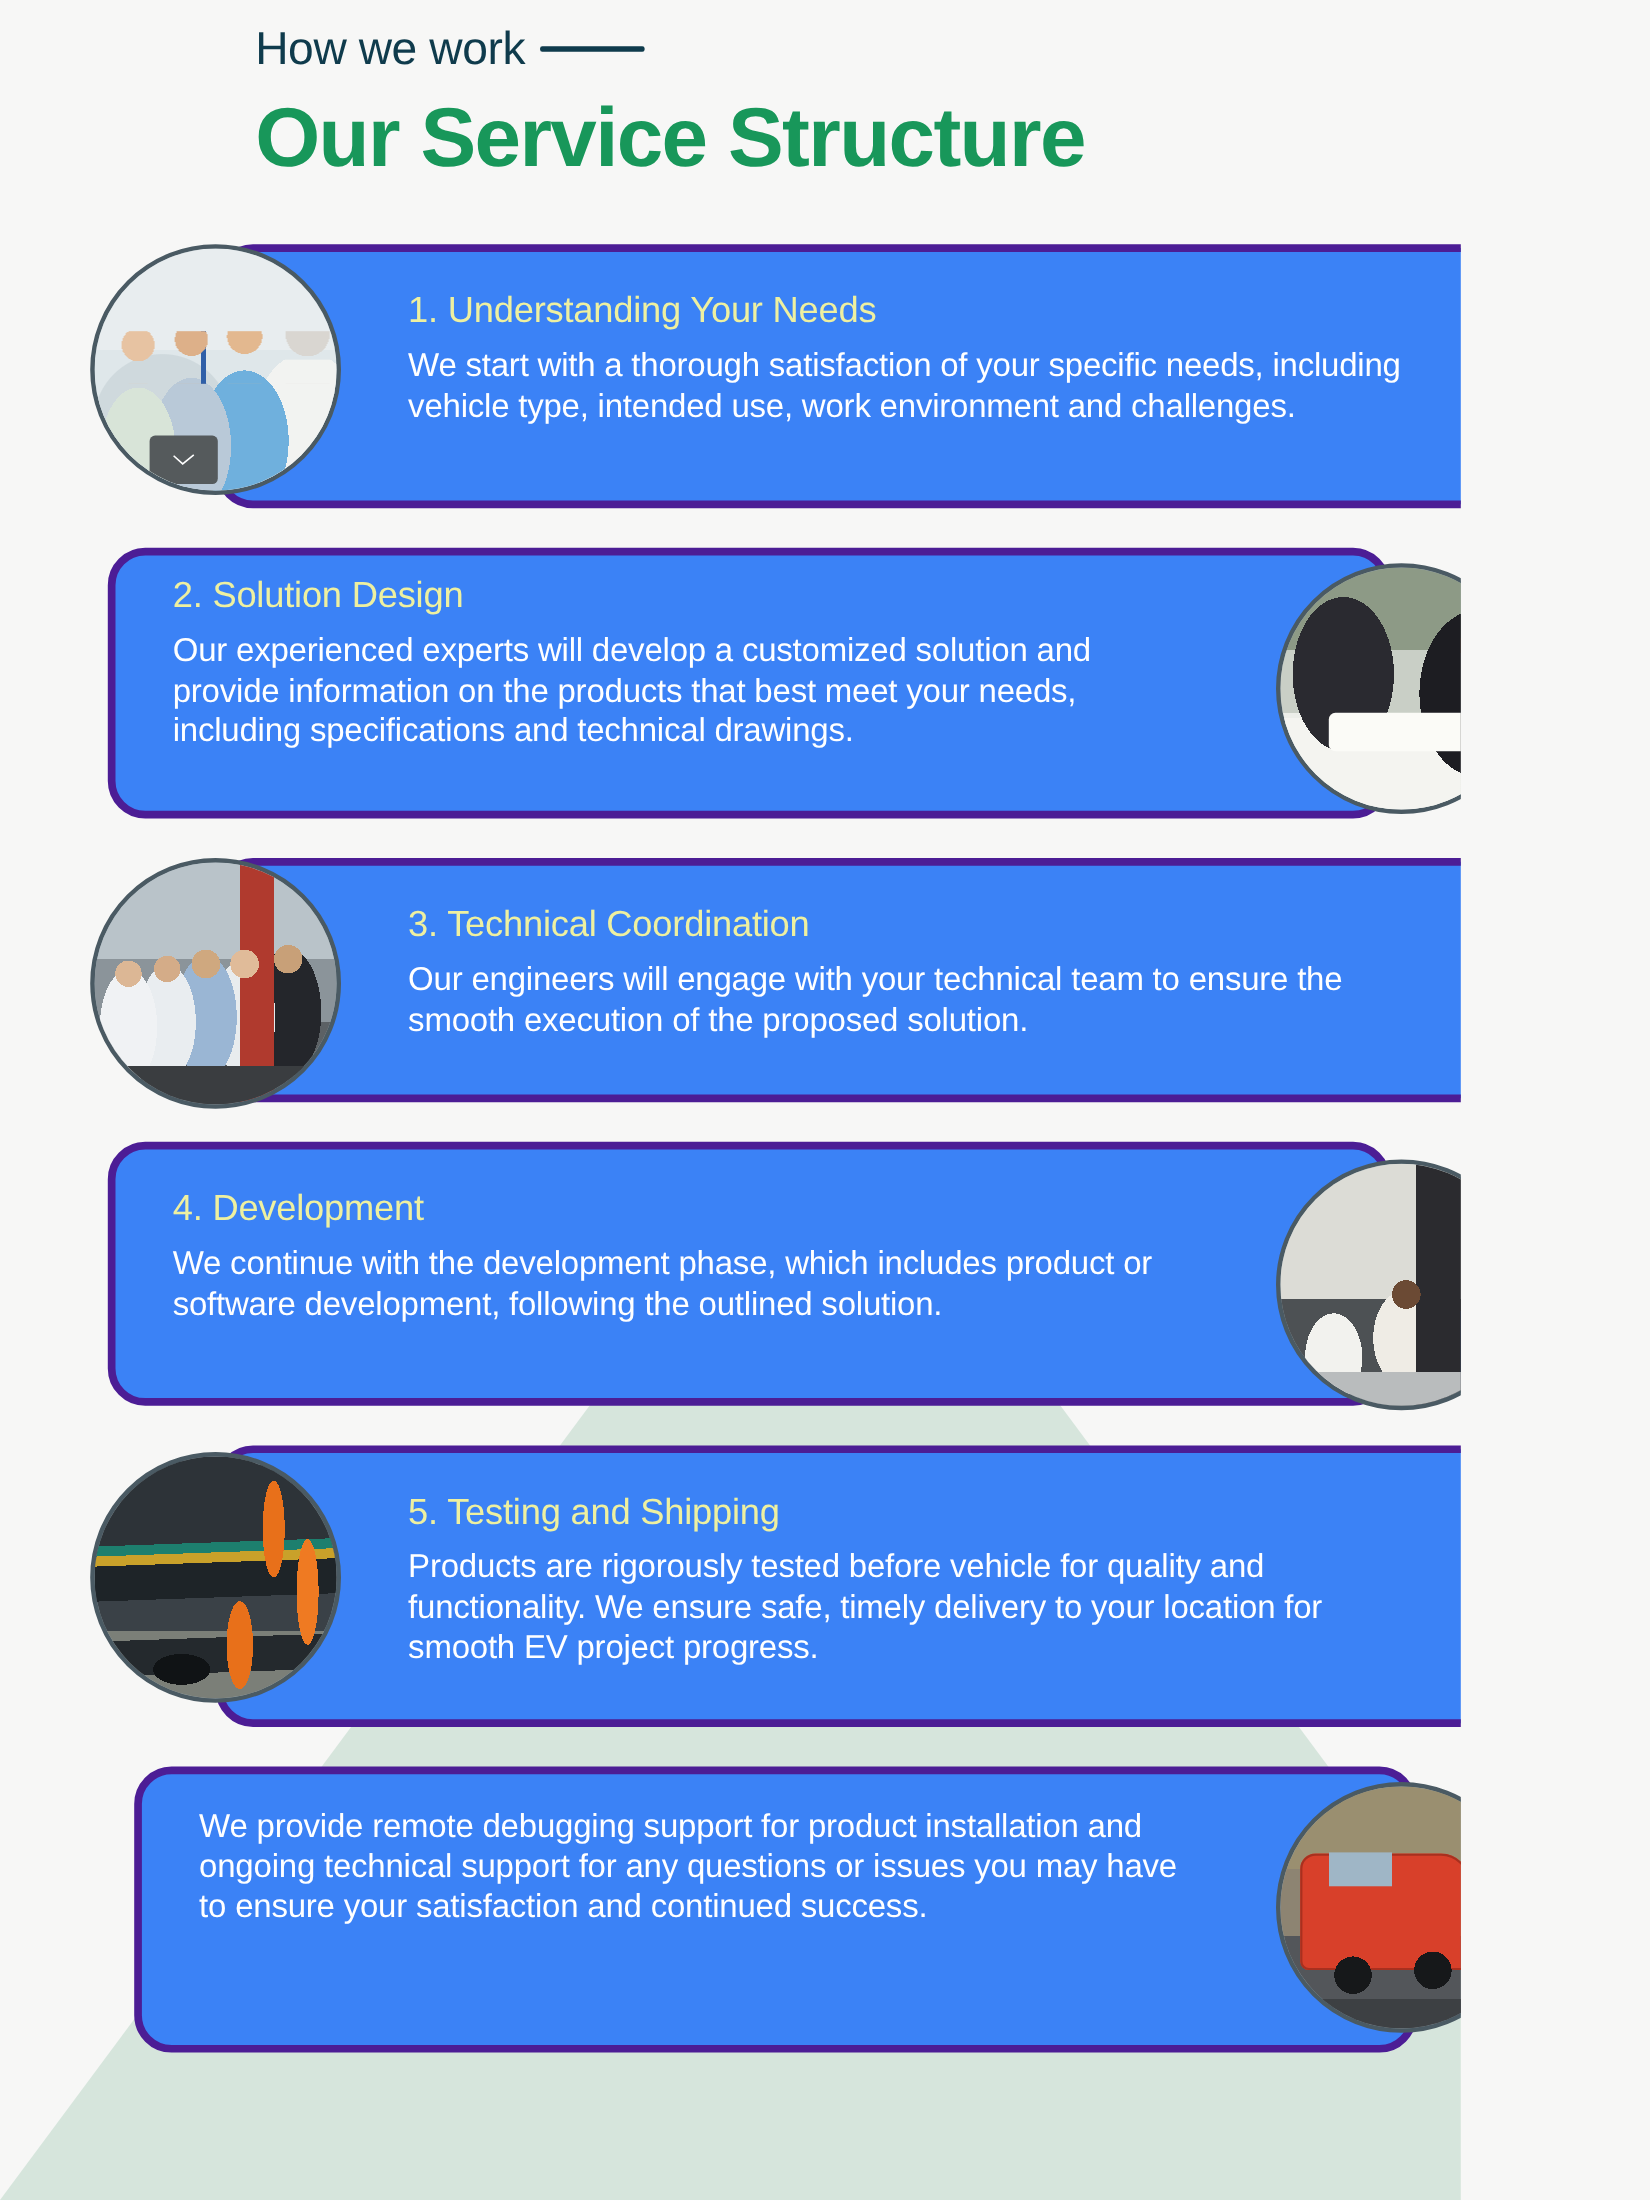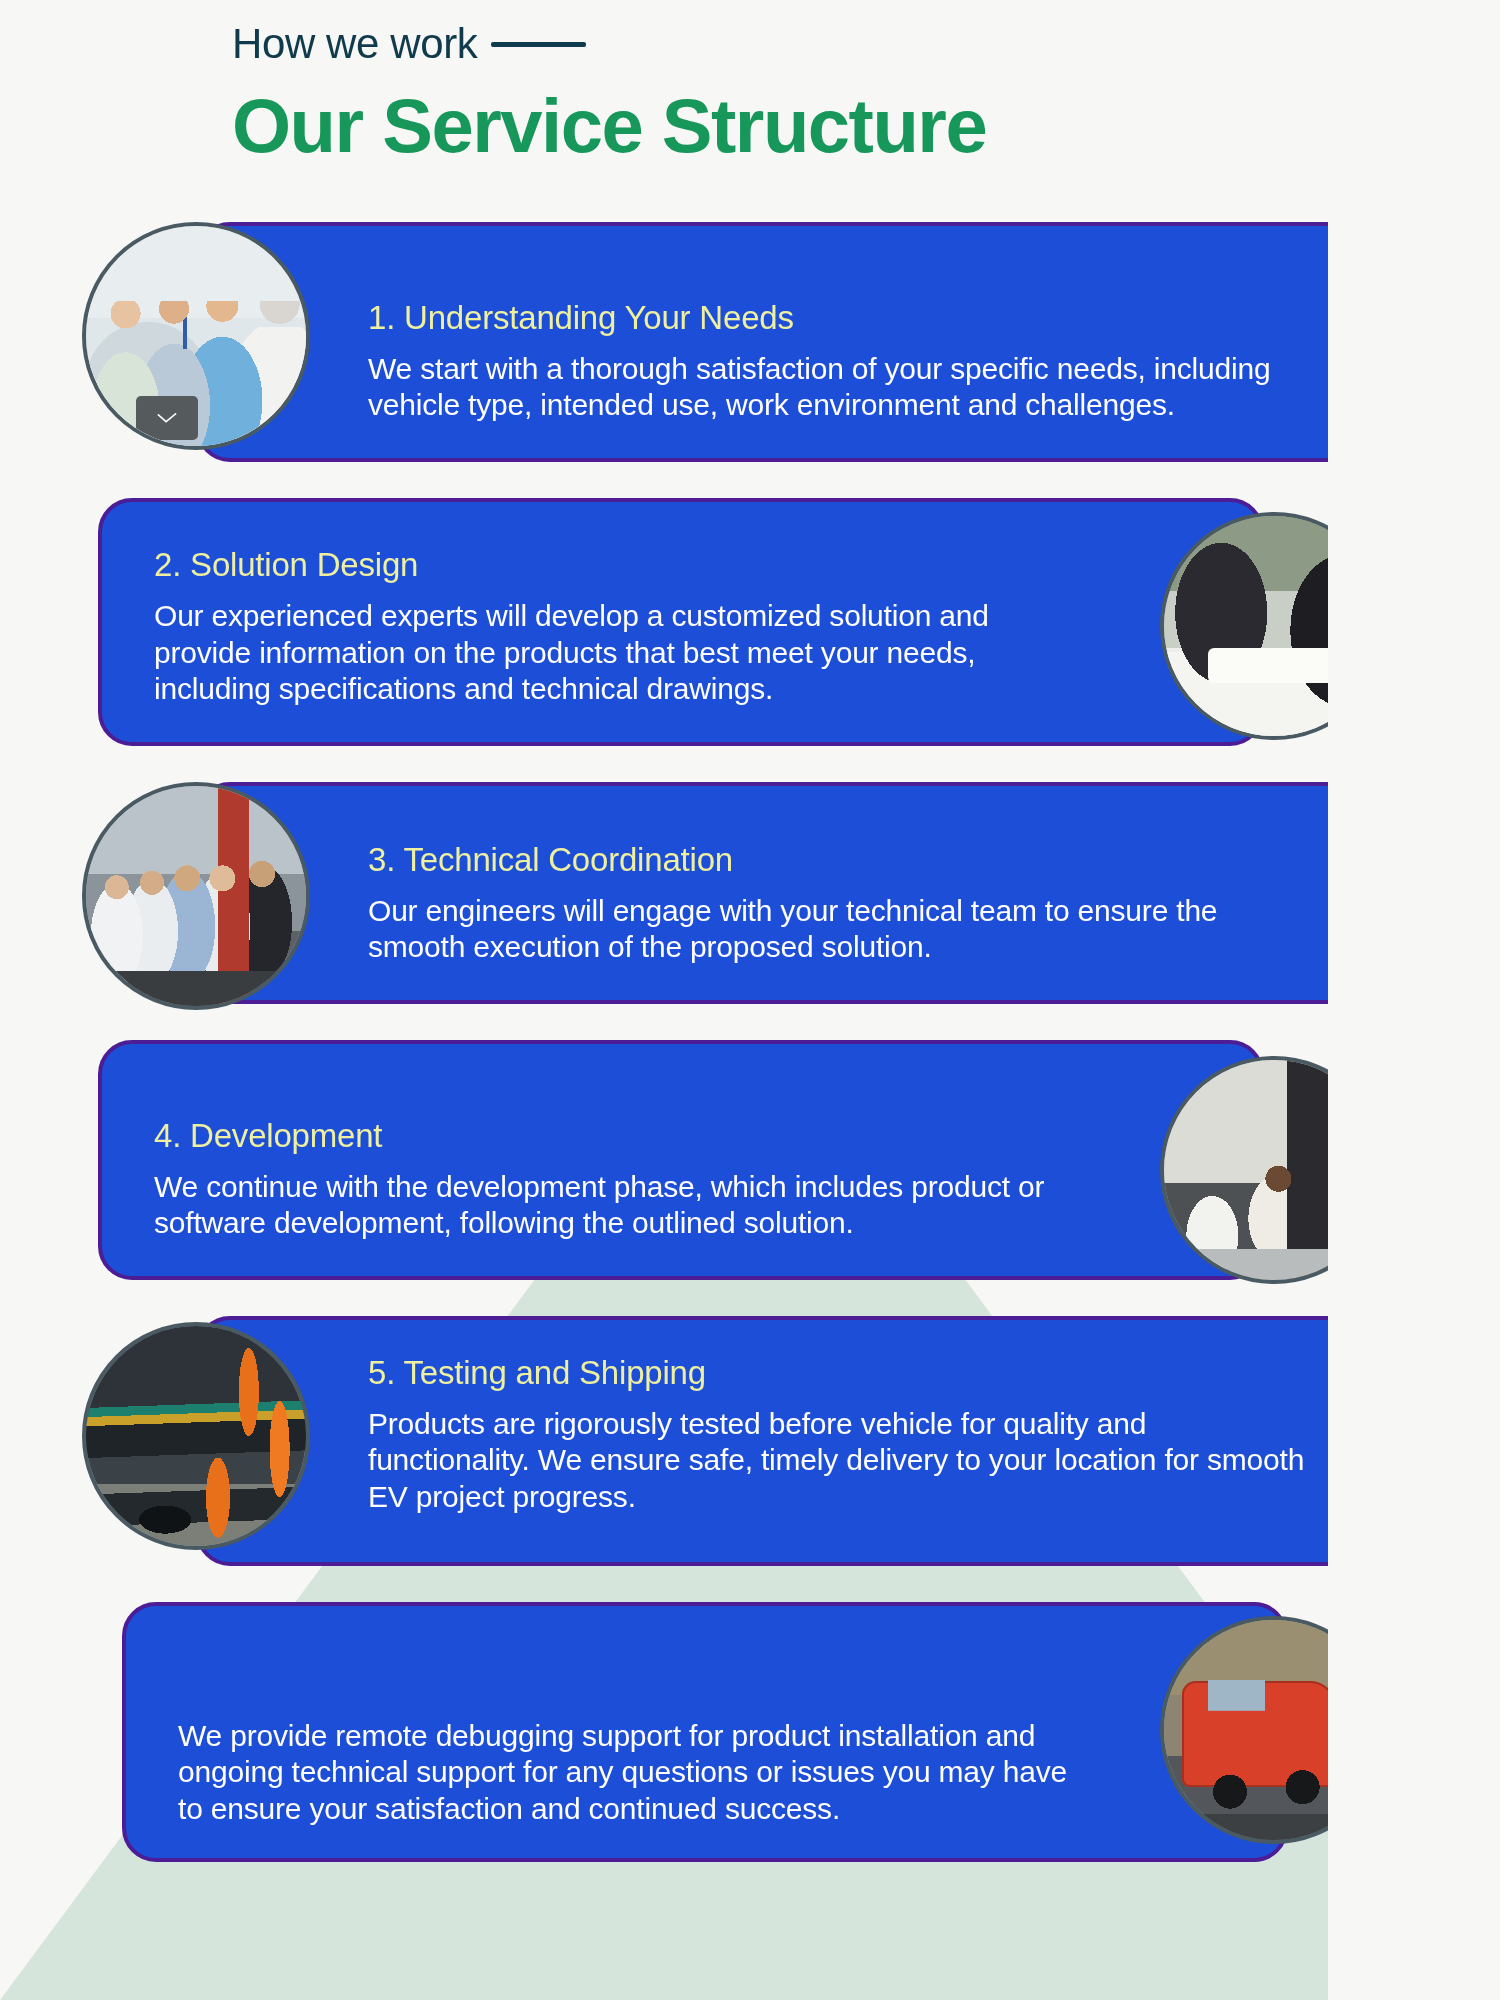--- a/index.html
+++ b/index.html
@@ -81,27 +81,27 @@
   }
 
   .step {
     position: relative;
     display: flex;
     align-items: center;
   }
 
   .card {
     position: relative;
-    background: #1d4ed8;
-    border: 4px solid #4c1d95;
+    background: #3b82f6;
+    border: 7px solid #4c1d95;
     border-radius: 34px;
     z-index: 2;
     display: flex;
     flex-direction: column;
-    justify-content: flex-end;
+    justify-content: flex-start;
   }
 
   .card-inner { position: relative; z-index: 3; }
 
   .step-title {
     color: #eef0a0;
     font-size: 33px;
     font-weight: 400;
     letter-spacing: -0.2px;
     margin-bottom: 14px;
@@ -143,21 +143,21 @@
 
   
   .left-photo  .photo { left: 0px; }
   .right-photo .photo { right: 0px; }
 
   
   #step1 .card { margin-left: 196px; width: 1166px; min-height: 240px; padding: 34px 48px 34px 168px; }
   #step1 .photo { left: 82px; top: 0px; }
 
   #step2 { margin-top: 36px; }
-  #step2 .card { margin-left: 98px; width: 1166px; min-height: 246px; padding: 44px 190px 34px 52px; }
+  #step2 .card { margin-left: 98px; width: 1166px; min-height: 246px; padding: 17px 190px 34px 52px; }
   #step2 .photo { left: 1160px; top: 14px; }
 
   #step3 { margin-top: 36px; }
   #step3 .card { margin-left: 196px; width: 1166px; min-height: 222px; padding: 34px 48px 34px 168px; }
   #step3 .photo { left: 82px; top: 0px; }
 
   #step4 { margin-top: 36px; }
   #step4 .card { margin-left: 98px; width: 1166px; min-height: 240px; padding: 34px 190px 34px 52px; }
   #step4 .photo { left: 1160px; top: 16px; }
 

